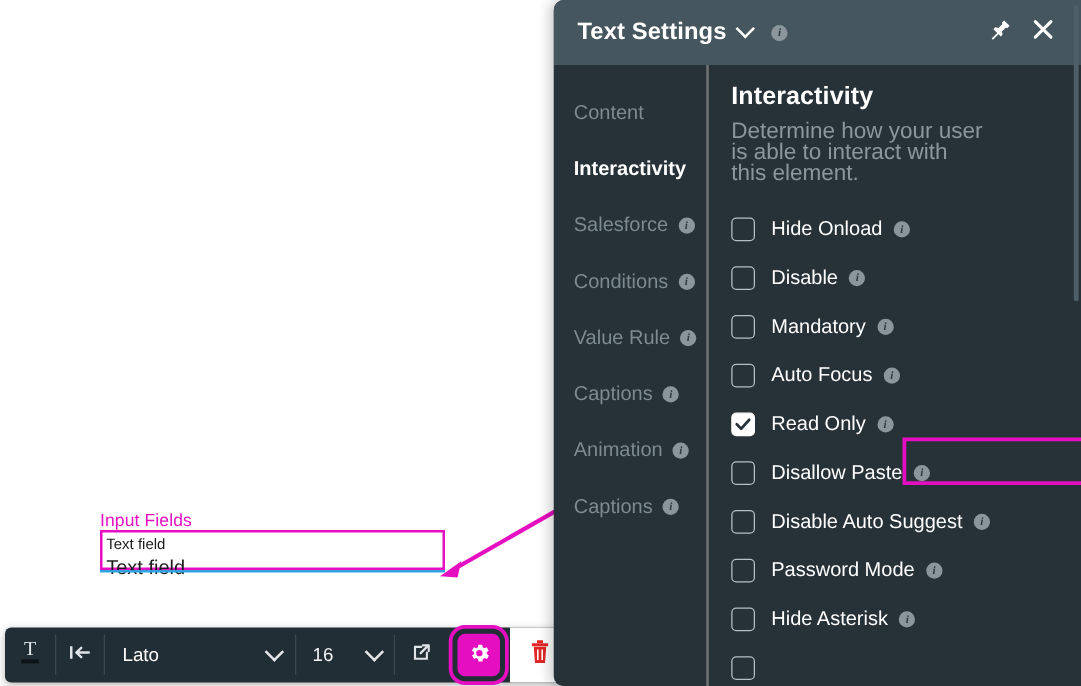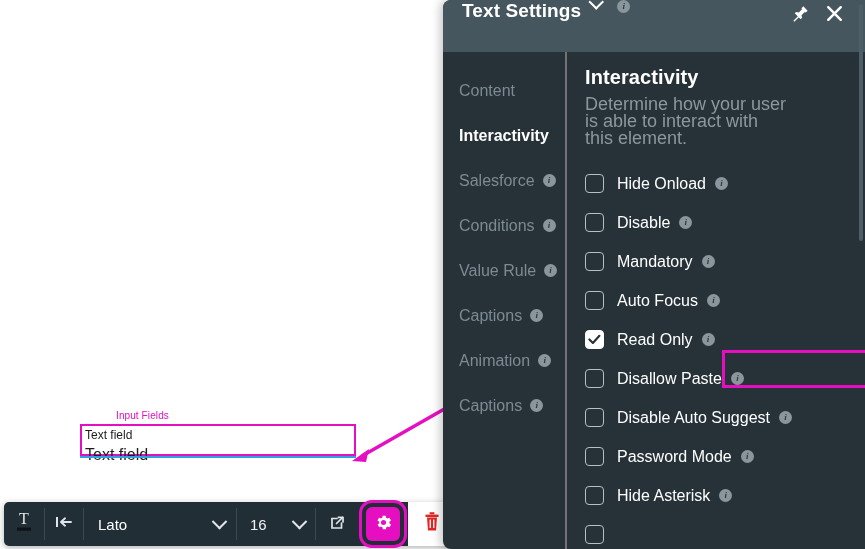--- a/index.html
+++ b/index.html
@@ -24,26 +24,25 @@
   }
 
   
   #input-fields-widget {
     position: absolute;
     left: 80px;
     top: 408px;
     width: 276px;
   }
   #input-fields-label {
-    font-size: 10px;
+    font-size: 14px;
     color: #e60ec1;
     line-height: 16px;
     letter-spacing: .1px;
     white-space: nowrap;
-    margin-left: 36px;
   }
   #input-fields-box {
     position: relative;
     border: 2px solid #e60ec1;
     background: #ffffff;
     height: 32px;
     box-sizing: border-box;
     padding: 2px 0 0 3px;
   }
   #input-field-caption {
@@ -156,21 +155,21 @@
     background: #263238;
     border-radius: 8px 0 0 8px;
     box-shadow: -3px 0 10px rgba(0,0,0,.22);
     overflow: hidden;
     z-index: 10;
   }
   #panel-header {
     height: 52px;
     background: #46565f;
     display: flex;
-    align-items: flex-start;
+    align-items: center;
     padding: 0 12px 0 19px;
     box-sizing: border-box;
   }
   #panel-title {
     color: #ffffff;
     font-size: 19px;
     font-weight: bold;
     letter-spacing: .1px;
   }
   #panel-title-chevron {

